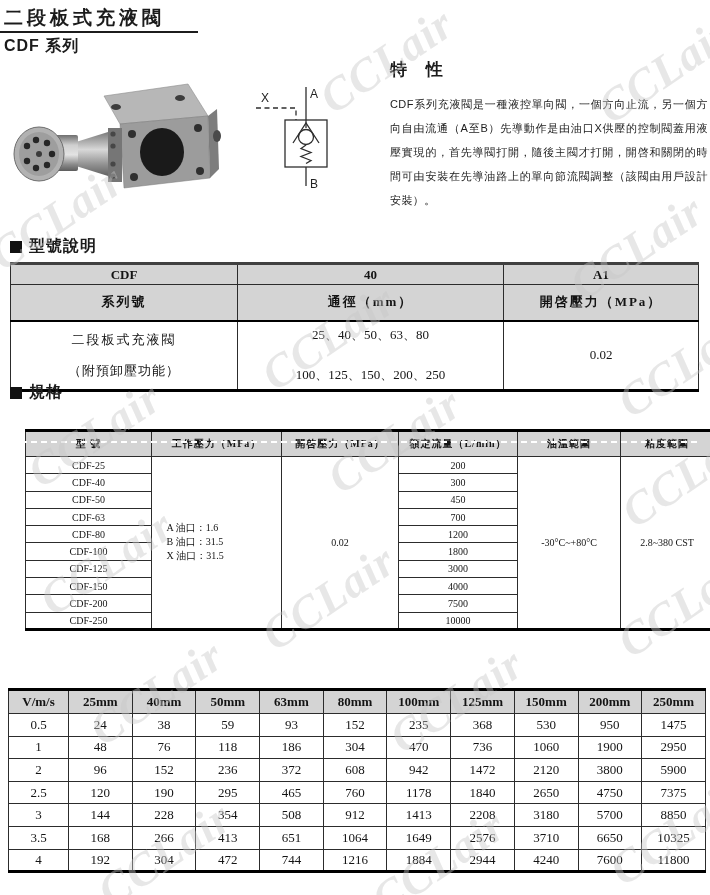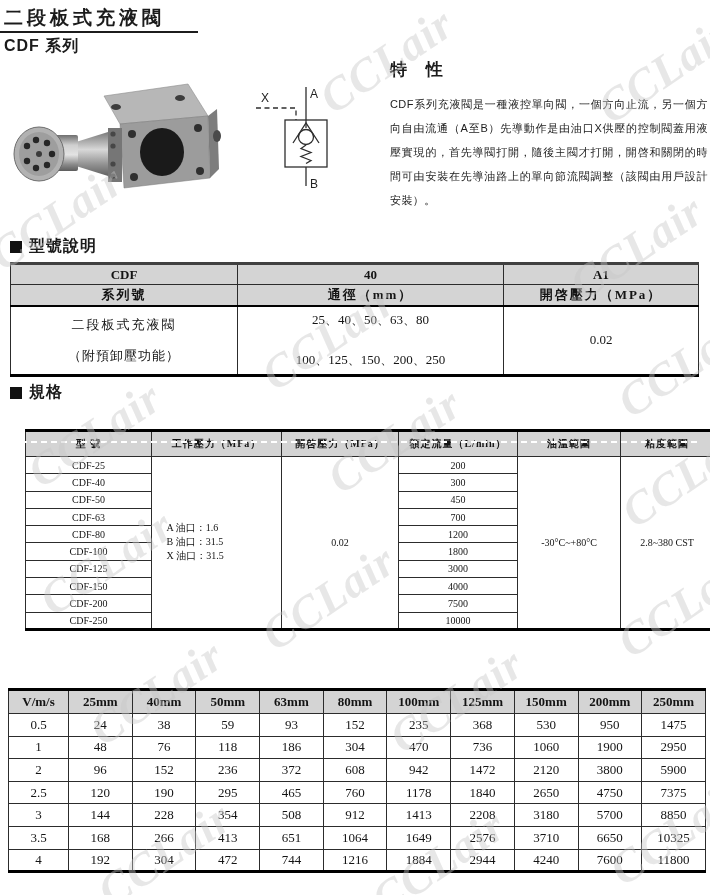--- a/index.html
+++ b/index.html
@@ -30,21 +30,21 @@
   table{position:absolute;border-collapse:collapse;table-layout:fixed;z-index:2;
         font-family:"Liberation Serif","DejaVu Serif",serif;color:#141414;background:transparent;}
   td,th{border:1px solid #2c2c2c;text-align:center;vertical-align:middle;padding:0;overflow:hidden;}
   .gray{background:#d4d4d4;}
 
   
   .t1{left:10px;top:262px;width:688px;font-size:13px;
       border-top:3px solid #404040;border-bottom:3px solid #000;}
   .t1 tr.code{height:21px;}
   .t1 tr.code td{font-weight:bold;}
-  .t1 tr.head{height:21px;}
+  .t1 tr.head{height:36px;}
   .t1 tr.head td{font-weight:bold;letter-spacing:2px;border-bottom:2.5px solid #000;}
   .t1 tr.body{height:70px;}
   .t1 .ln1{margin-bottom:13px;letter-spacing:2px;}
   .t1 .ln2{letter-spacing:1px;}
   .t1 .bn1{margin-bottom:22px;}
 
   
   .t2{left:25px;top:429px;width:688px;font-size:10px;
       border-top:3px solid #000;border-bottom:3px solid #000;}
   .t2 thead tr{height:26px;}

